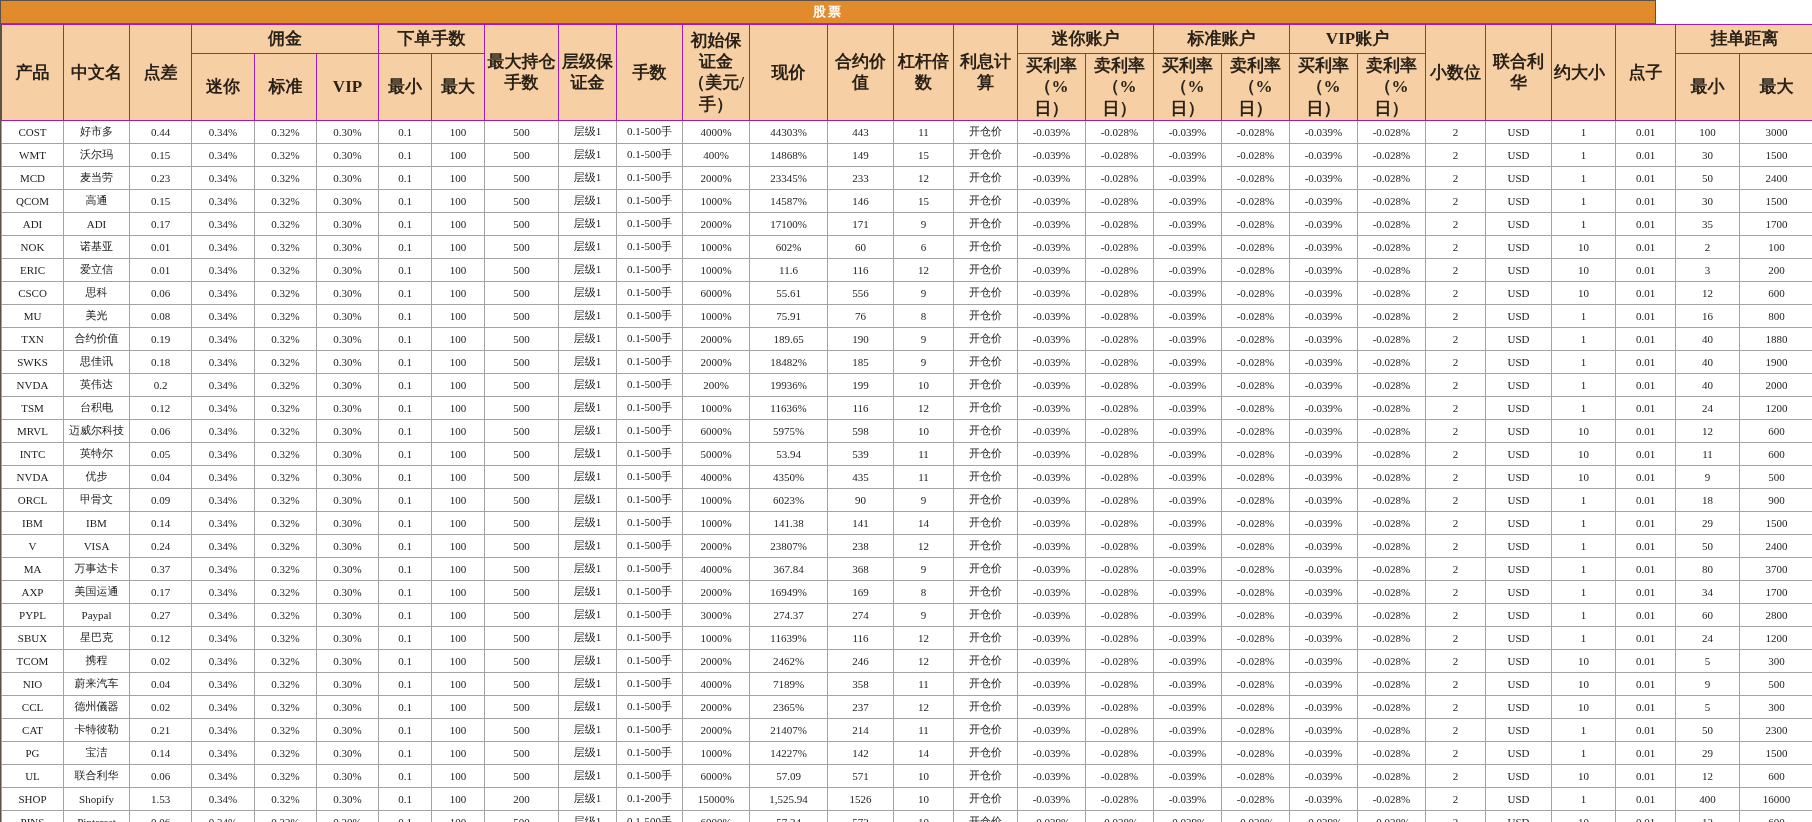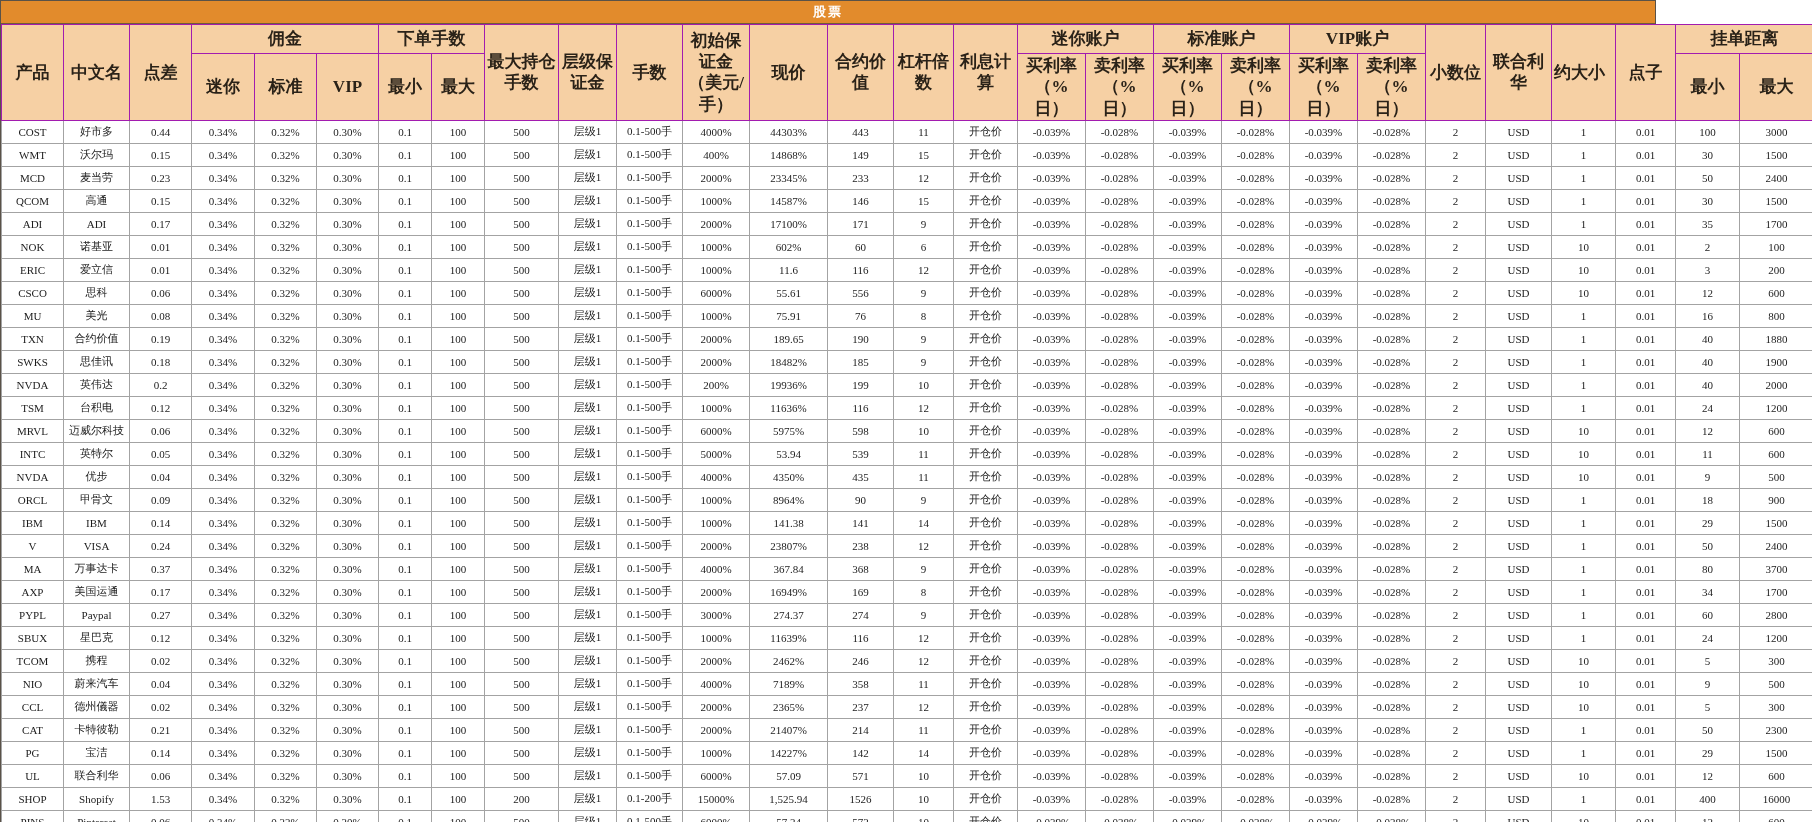--- a/index.html
+++ b/index.html
@@ -589,21 +589,21 @@
           <td>0.09</td>
           <td>0.34%</td>
           <td>0.32%</td>
           <td>0.30%</td>
           <td>0.1</td>
           <td>100</td>
           <td>500</td>
           <td>层级1</td>
           <td>0.1-500手</td>
           <td>1000%</td>
-          <td>8964%</td>
+          <td>6023%</td>
           <td>90</td>
           <td>9</td>
           <td>开仓价</td>
           <td>-0.039%</td>
           <td>-0.028%</td>
           <td>-0.039%</td>
           <td>-0.028%</td>
           <td>-0.039%</td>
           <td>-0.028%</td>
           <td>2</td>

